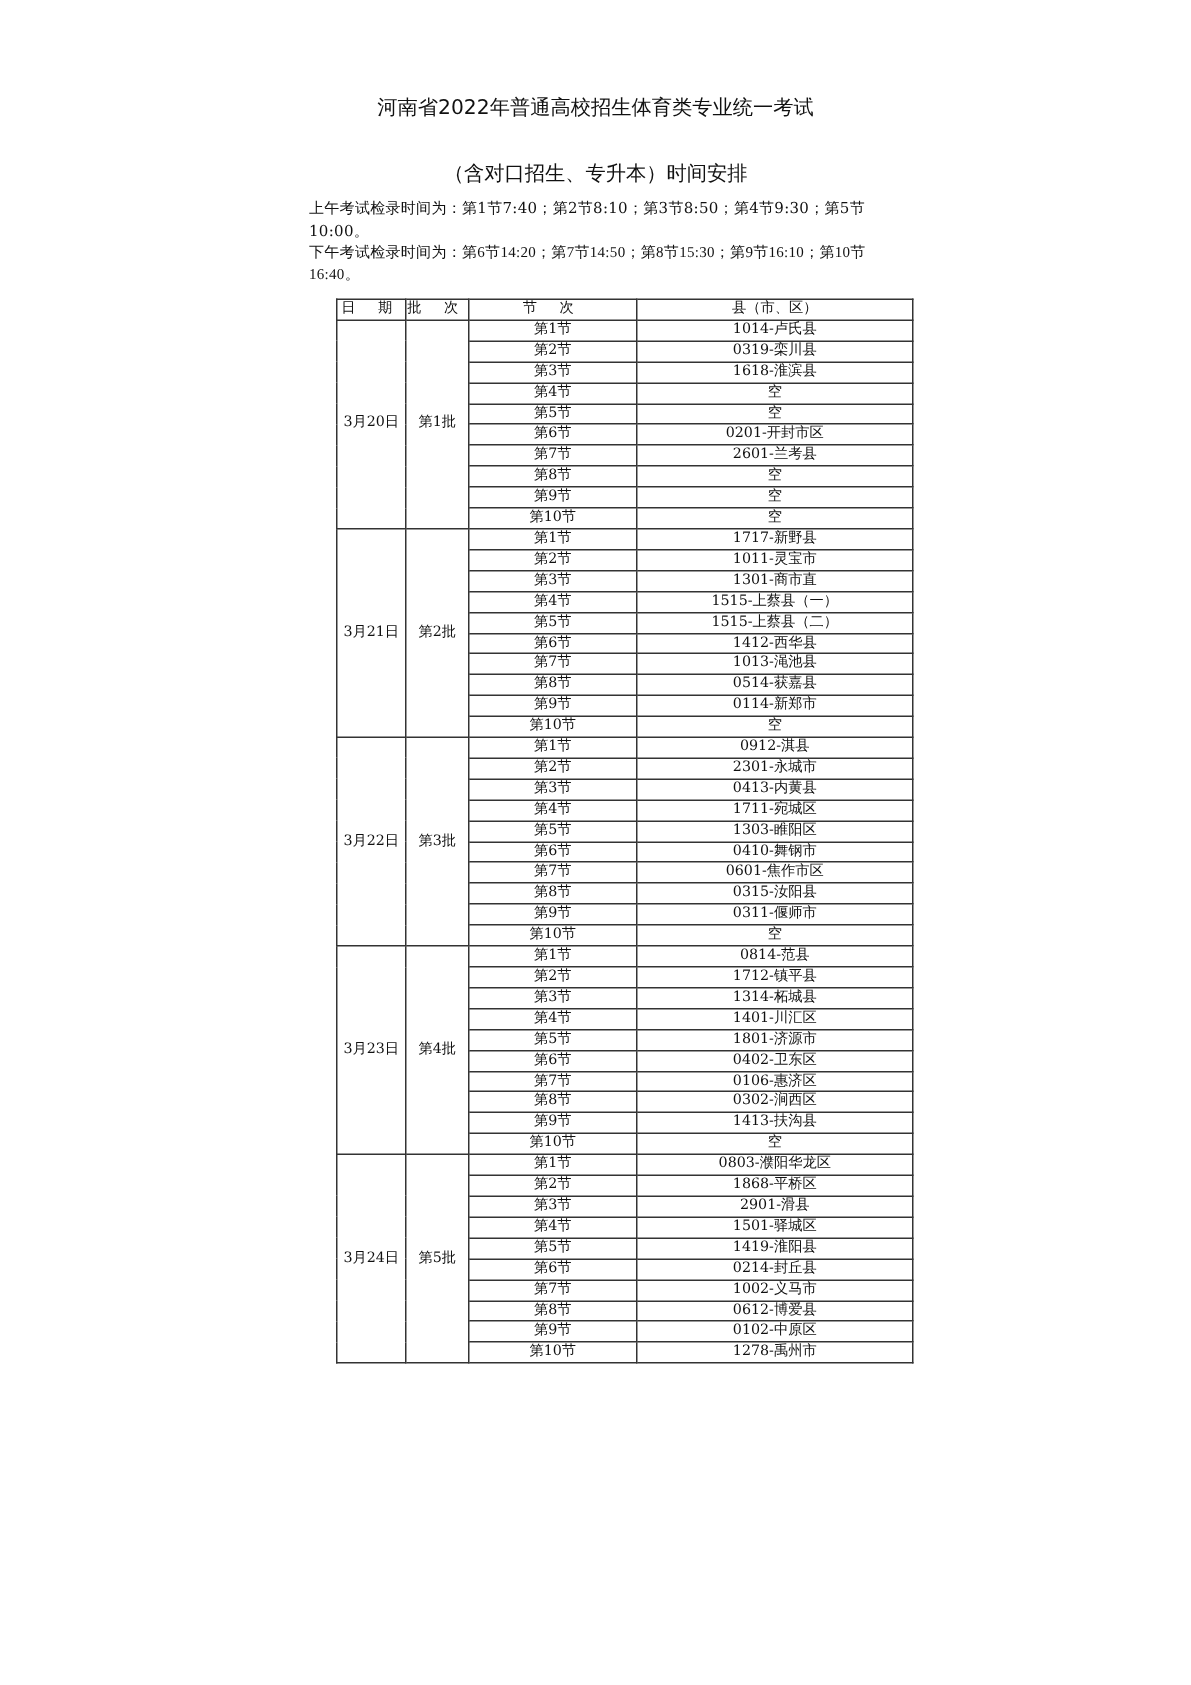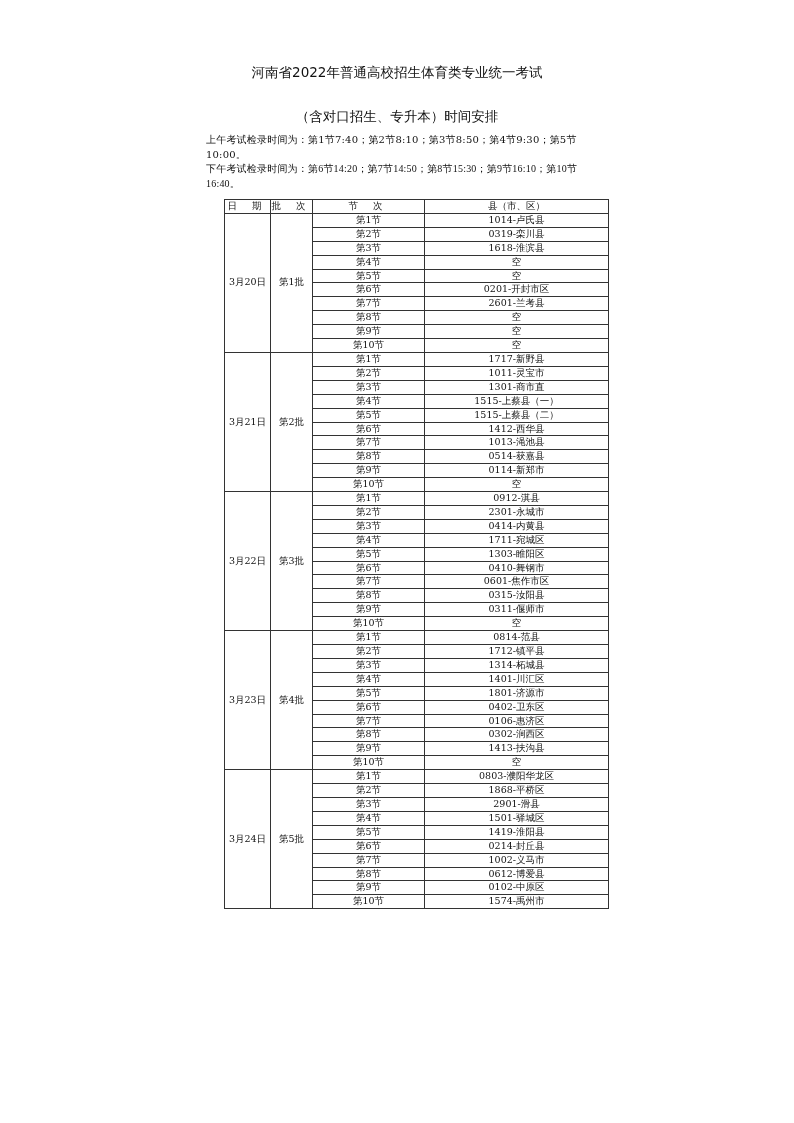--- a/index.html
+++ b/index.html
@@ -132,21 +132,21 @@
         <td rowspan="10">第3批</td>
         <td>第1节</td>
         <td>0912-淇县</td>
       </tr>
       <tr>
         <td>第2节</td>
         <td>2301-永城市</td>
       </tr>
       <tr>
         <td>第3节</td>
-        <td>0414-内黄县</td>
+        <td>0413-内黄县</td>
       </tr>
       <tr>
         <td>第4节</td>
         <td>1711-宛城区</td>
       </tr>
       <tr>
         <td>第5节</td>
         <td>1303-睢阳区</td>
       </tr>
       <tr>
@@ -244,16 +244,16 @@
       <tr>
         <td>第8节</td>
         <td>0612-博爱县</td>
       </tr>
       <tr>
         <td>第9节</td>
         <td>0102-中原区</td>
       </tr>
       <tr>
         <td>第10节</td>
-        <td>1574-禹州市</td>
+        <td>1278-禹州市</td>
       </tr>
     </tbody>
 </table>
 
 </body></html>

